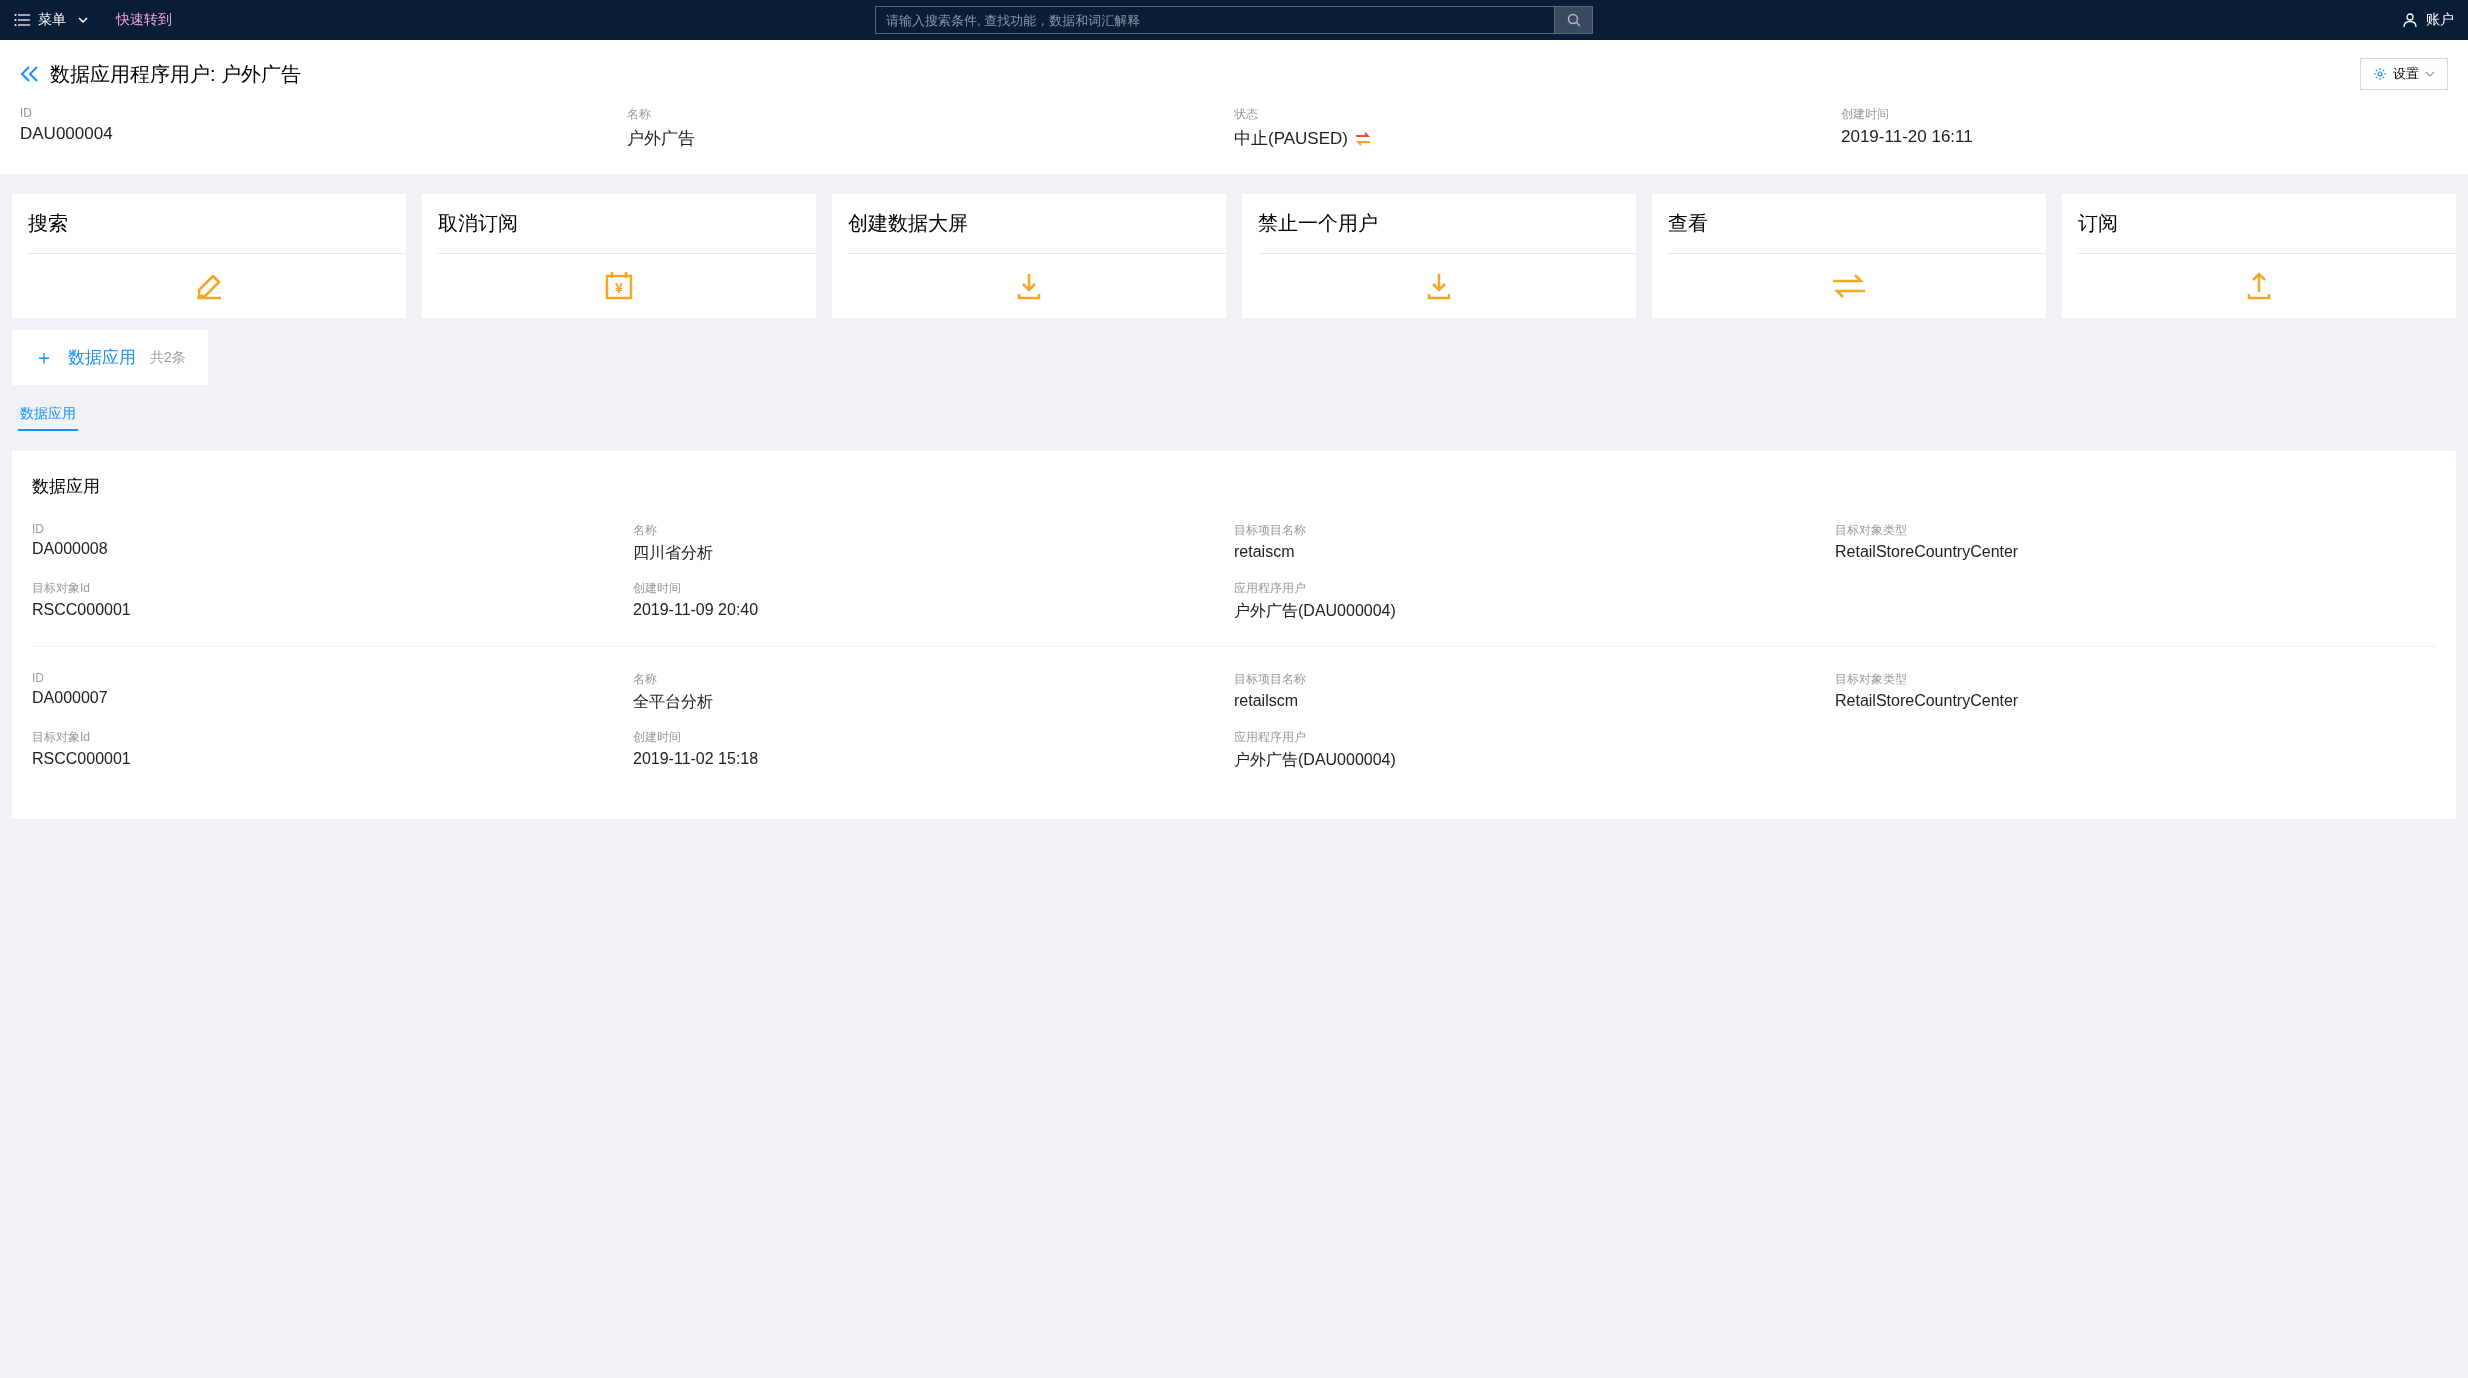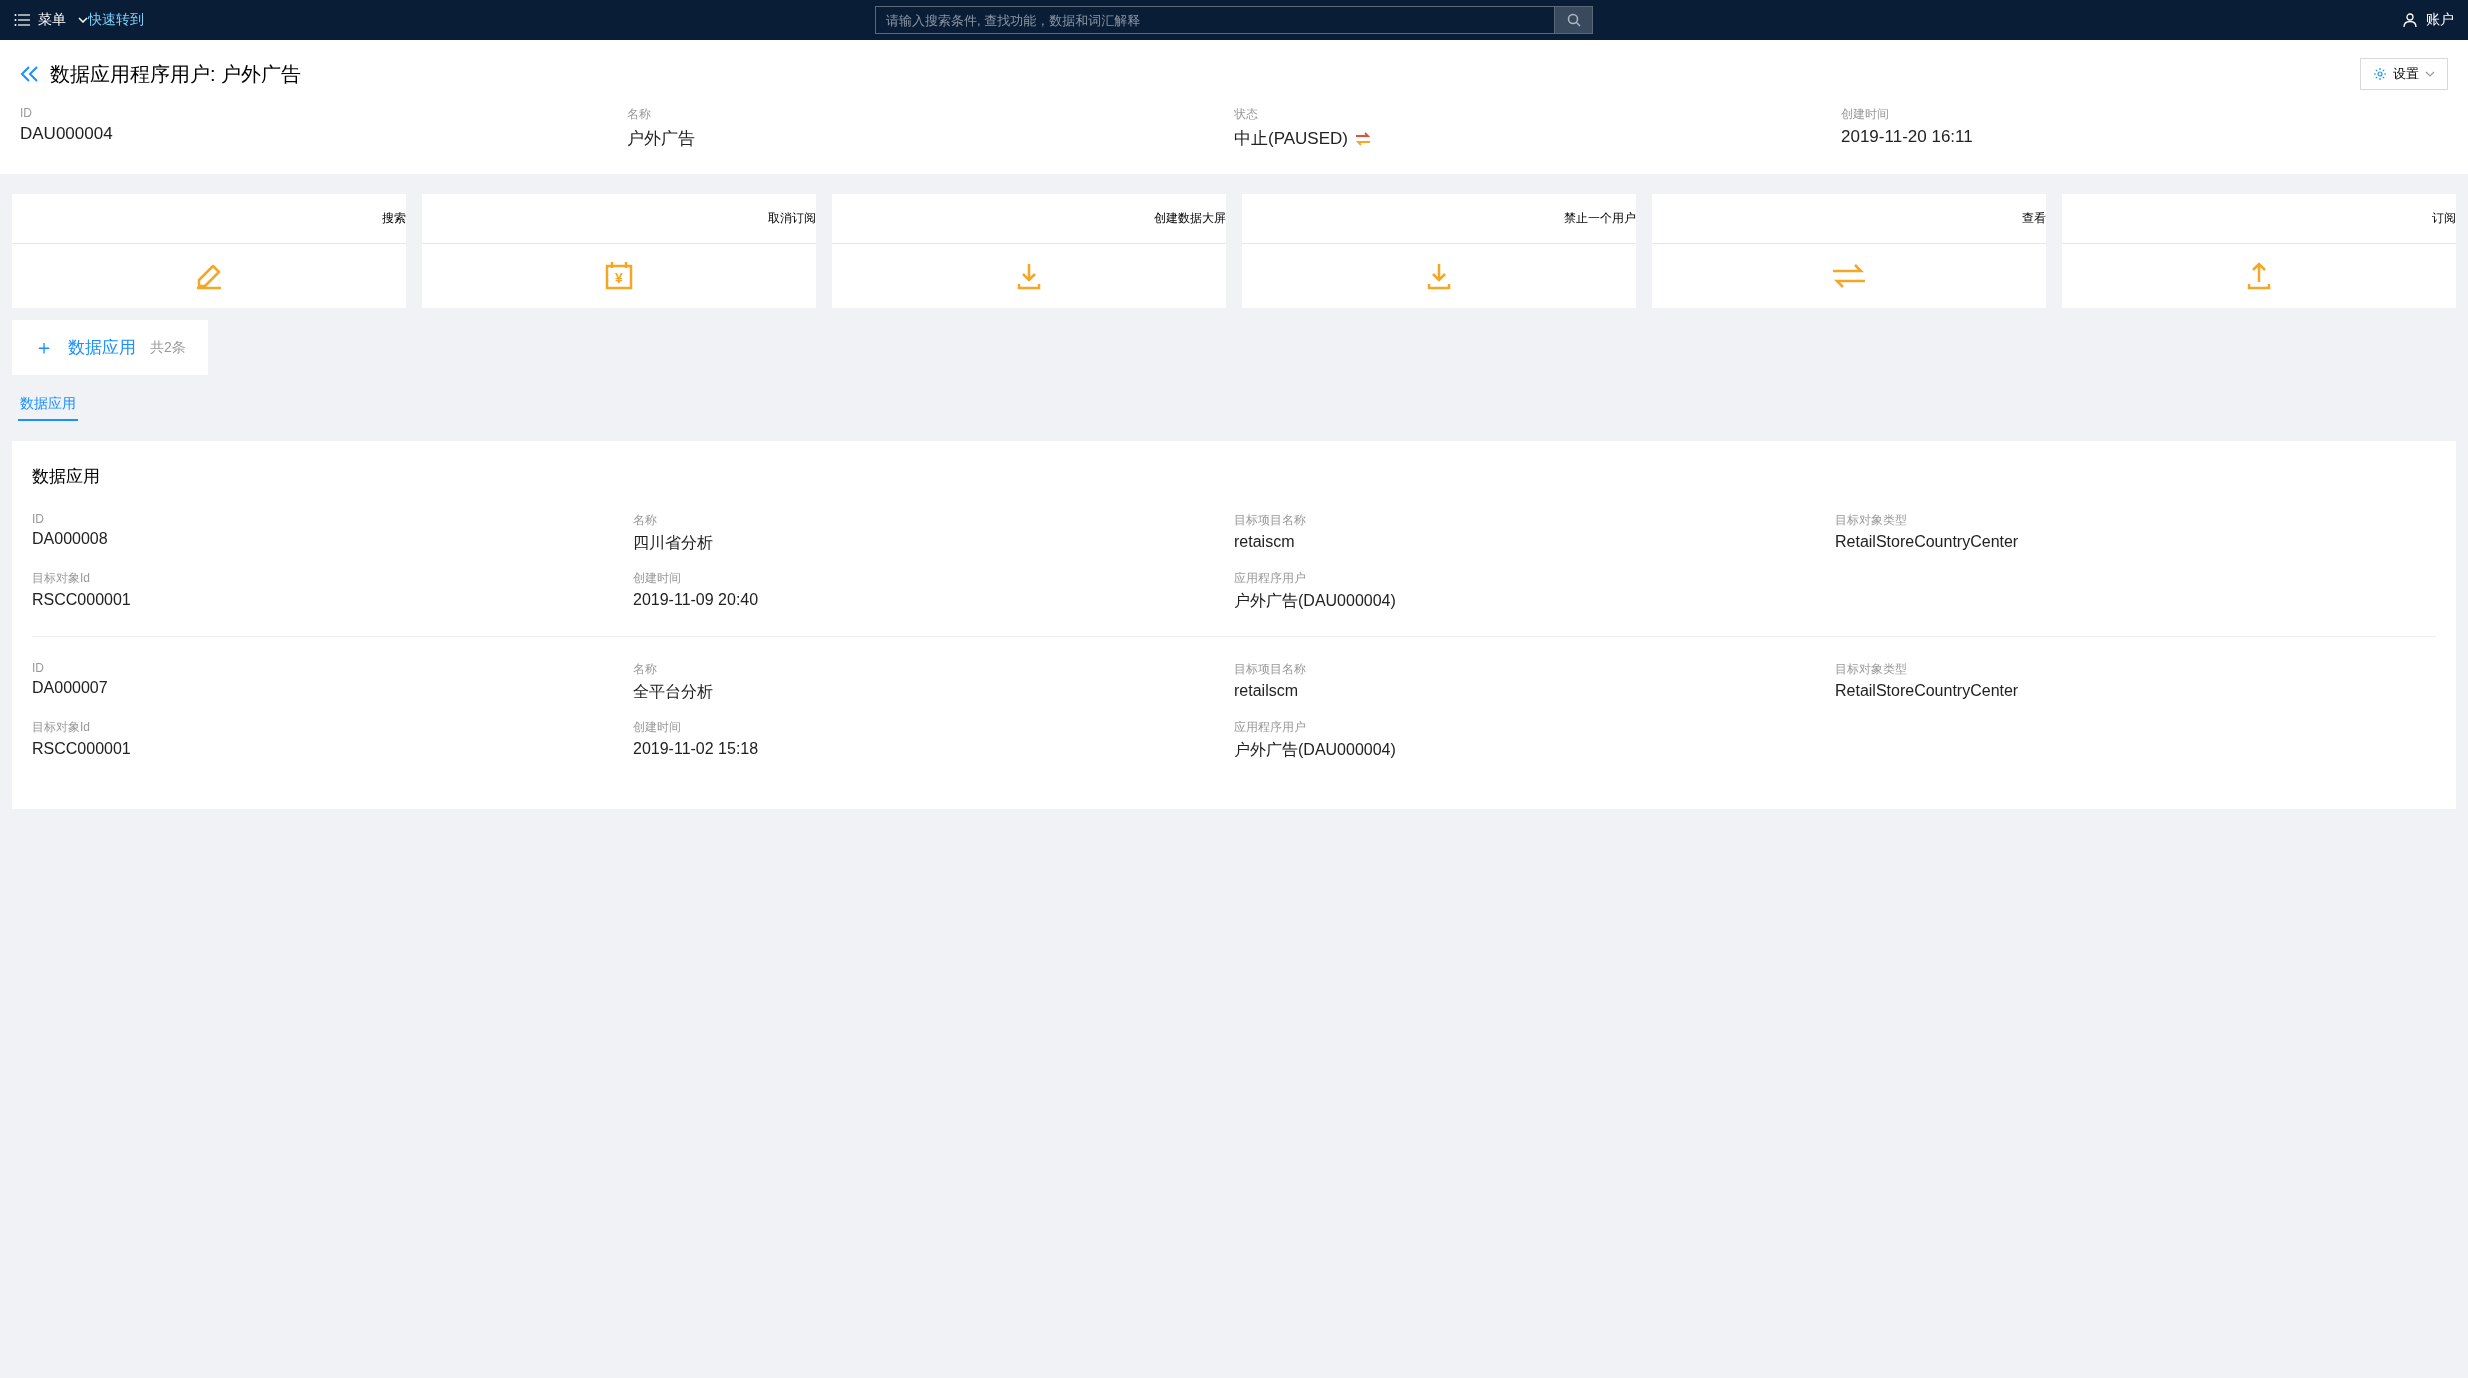--- a/index.html
+++ b/index.html
@@ -2,21 +2,21 @@
 <html><head>
 <meta charset="utf-8">
 <style>
 * { box-sizing: border-box; margin: 0; padding: 0; }
 body { font-family: -apple-system, BlinkMacSystemFont, "Segoe UI", "PingFang SC", "Microsoft YaHei", sans-serif; background: #f0f2f5; color: #000; font-size: 14px; }
 
 
 .top-header { background: #0a1d37; color: #fff; height: 40px; display: flex; align-items: center; padding: 0 14px; }
 .menu-btn { display: flex; align-items: center; gap: 8px; cursor: pointer; font-size: 14px; }
 .chevron-down { display:inline-block; margin-left: 4px; }
-.quick-nav { color: #7dd3fc; font-size: 14px; }
+.quick-nav { margin-left: 28px; color: #f9a8d4; font-size: 14px; }
 .search-wrap { display: flex; align-items: center; margin-left: auto; position: absolute; left: 50%; transform: translateX(-50%); }
 .search-input { width: 680px; height: 28px; background: #0a1d37; border: 1px solid #5a6878; color: #3b82f6; padding: 12px 10px; font-size: 13px; }
 .search-input::placeholder { color: #8a96a5; }
 .search-btn { width: 38px; height: 28px; background: #3a4a5e; border: 1px solid #5a6878; border-left: none; display: flex; align-items: center; justify-content: center; cursor: pointer; }
 .account { margin-left: auto; display: flex; align-items: center; gap: 8px; cursor: pointer; font-size: 14px; }
 
 
 .title-bar { background: #fff; padding: 18px 20px 16px; display: flex; align-items: center; }
 .back-arrows { color: #1890ff; cursor: pointer; margin-right: 10px; }
 .page-title { font-size: 20px; font-weight: 500; }
@@ -25,21 +25,21 @@
 
 
 .meta-row { background: #fff; padding: 0 20px 24px; display: flex; }
 .meta-item { flex: 1; }
 .meta-label { font-size: 12px; color: #999; margin-bottom: 4px; }
 .meta-value { font-size: 17px; color: #222; display: flex; align-items: center; gap: 6px; }
 
 
 .actions-row { display: flex; gap: 16px; padding: 20px 12px 0; }
 .action-card { flex: 1; background: #fff; cursor: pointer; }
-.action-card-header { text-align: right; padding: 16px 0; font-size: 12px; font-weight: 500; border-bottom: 1px solid #e8e8e8; }
+.action-card-header { text-align: left; padding: 16px 0; font-size: 20px; font-weight: 500; border-bottom: 1px solid #e8e8e8; margin-left: 16px; }
 .action-card-body { display: flex; align-items: center; justify-content: center; height: 64px; }
 .action-icon { color: #f5a623; }
 
 
 .tab-block { padding: 12px 12px 0; }
 .data-app-btn { background: #fff; padding: 14px 22px; display: inline-flex; align-items: center; gap: 14px; cursor: pointer; }
 .plus-icon { color: #1890ff; font-size: 20px; font-weight: 300; }
 .data-app-label { color: #1890ff; font-size: 17px; }
 .data-app-count { color: #999; font-size: 14px; }
 

